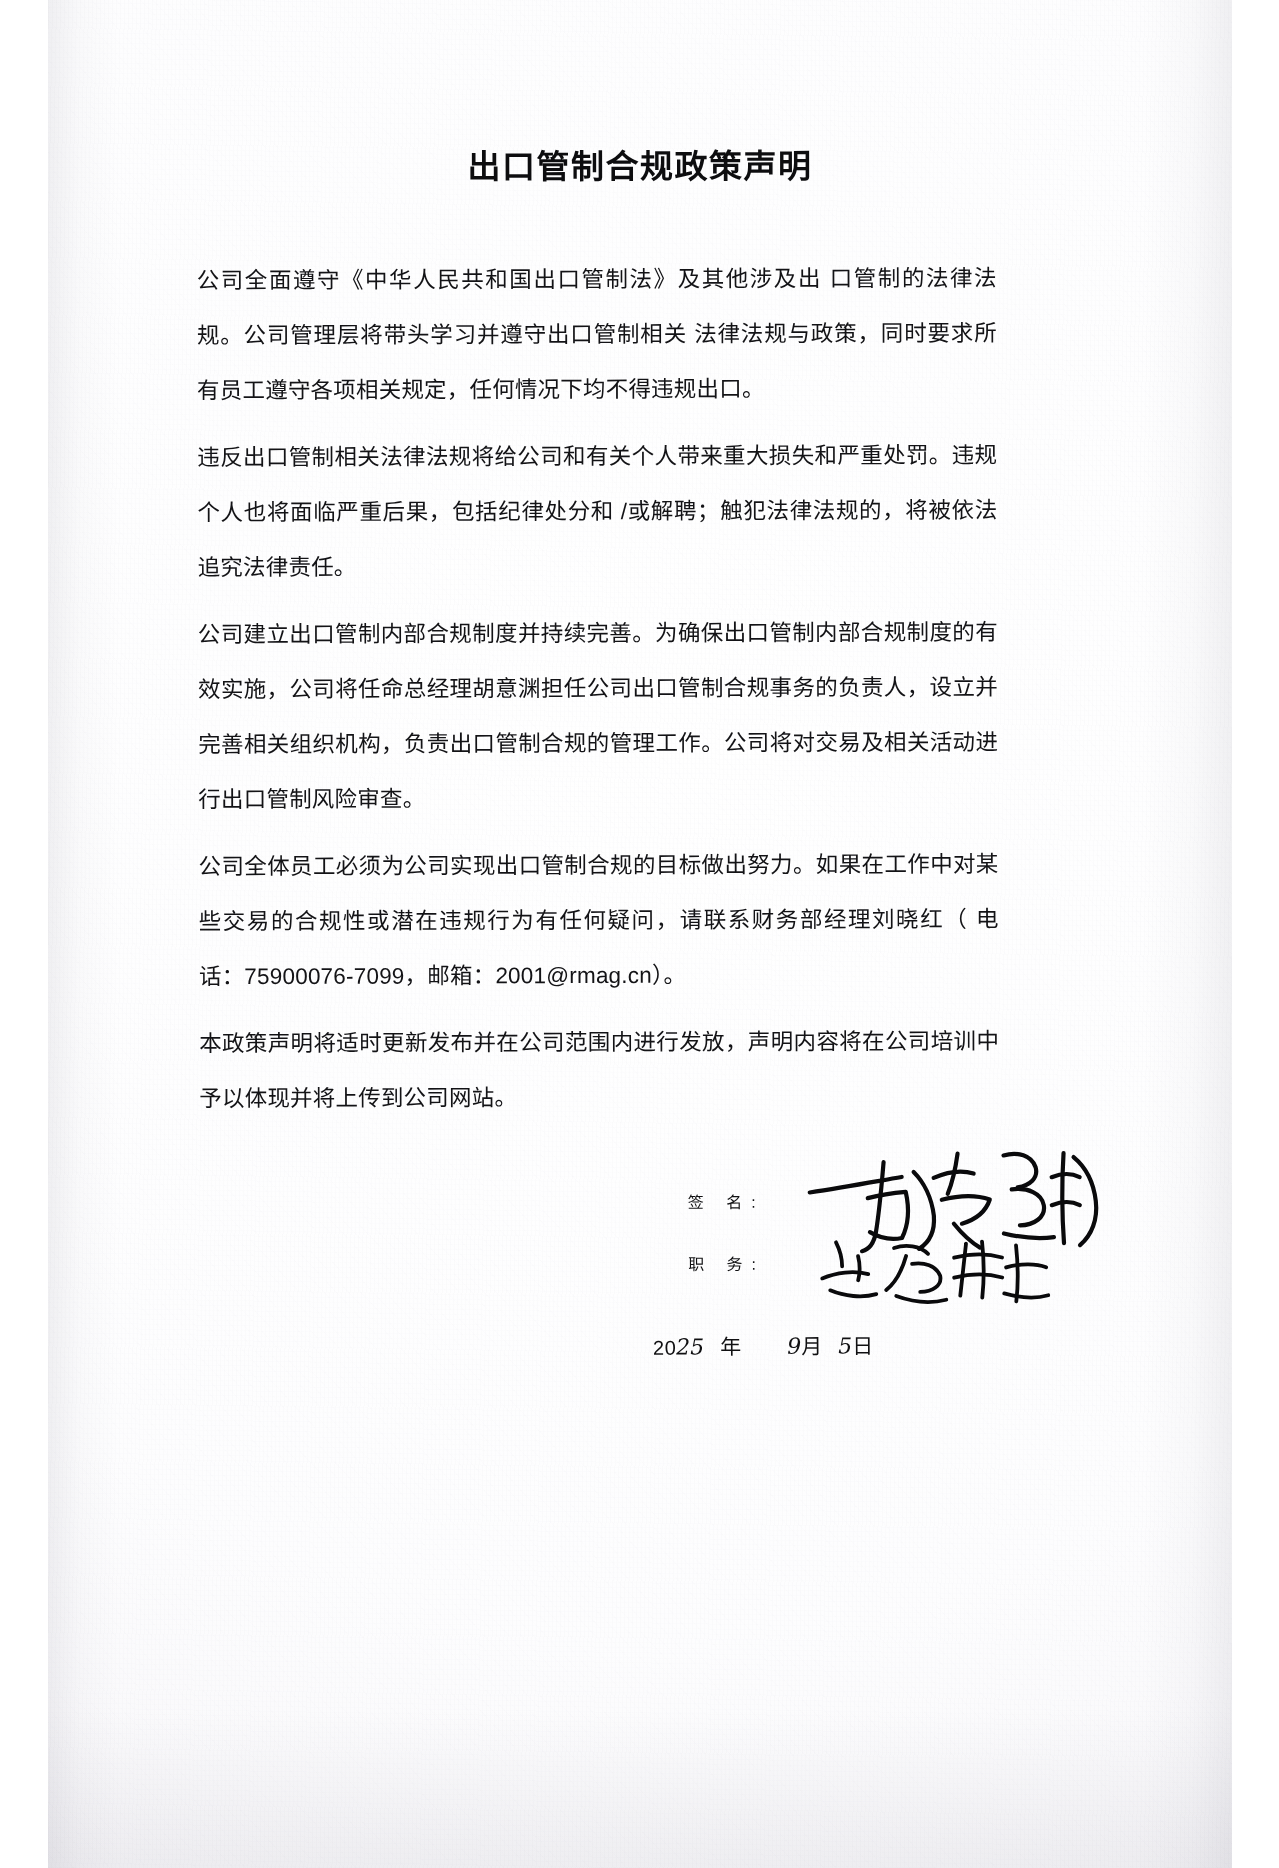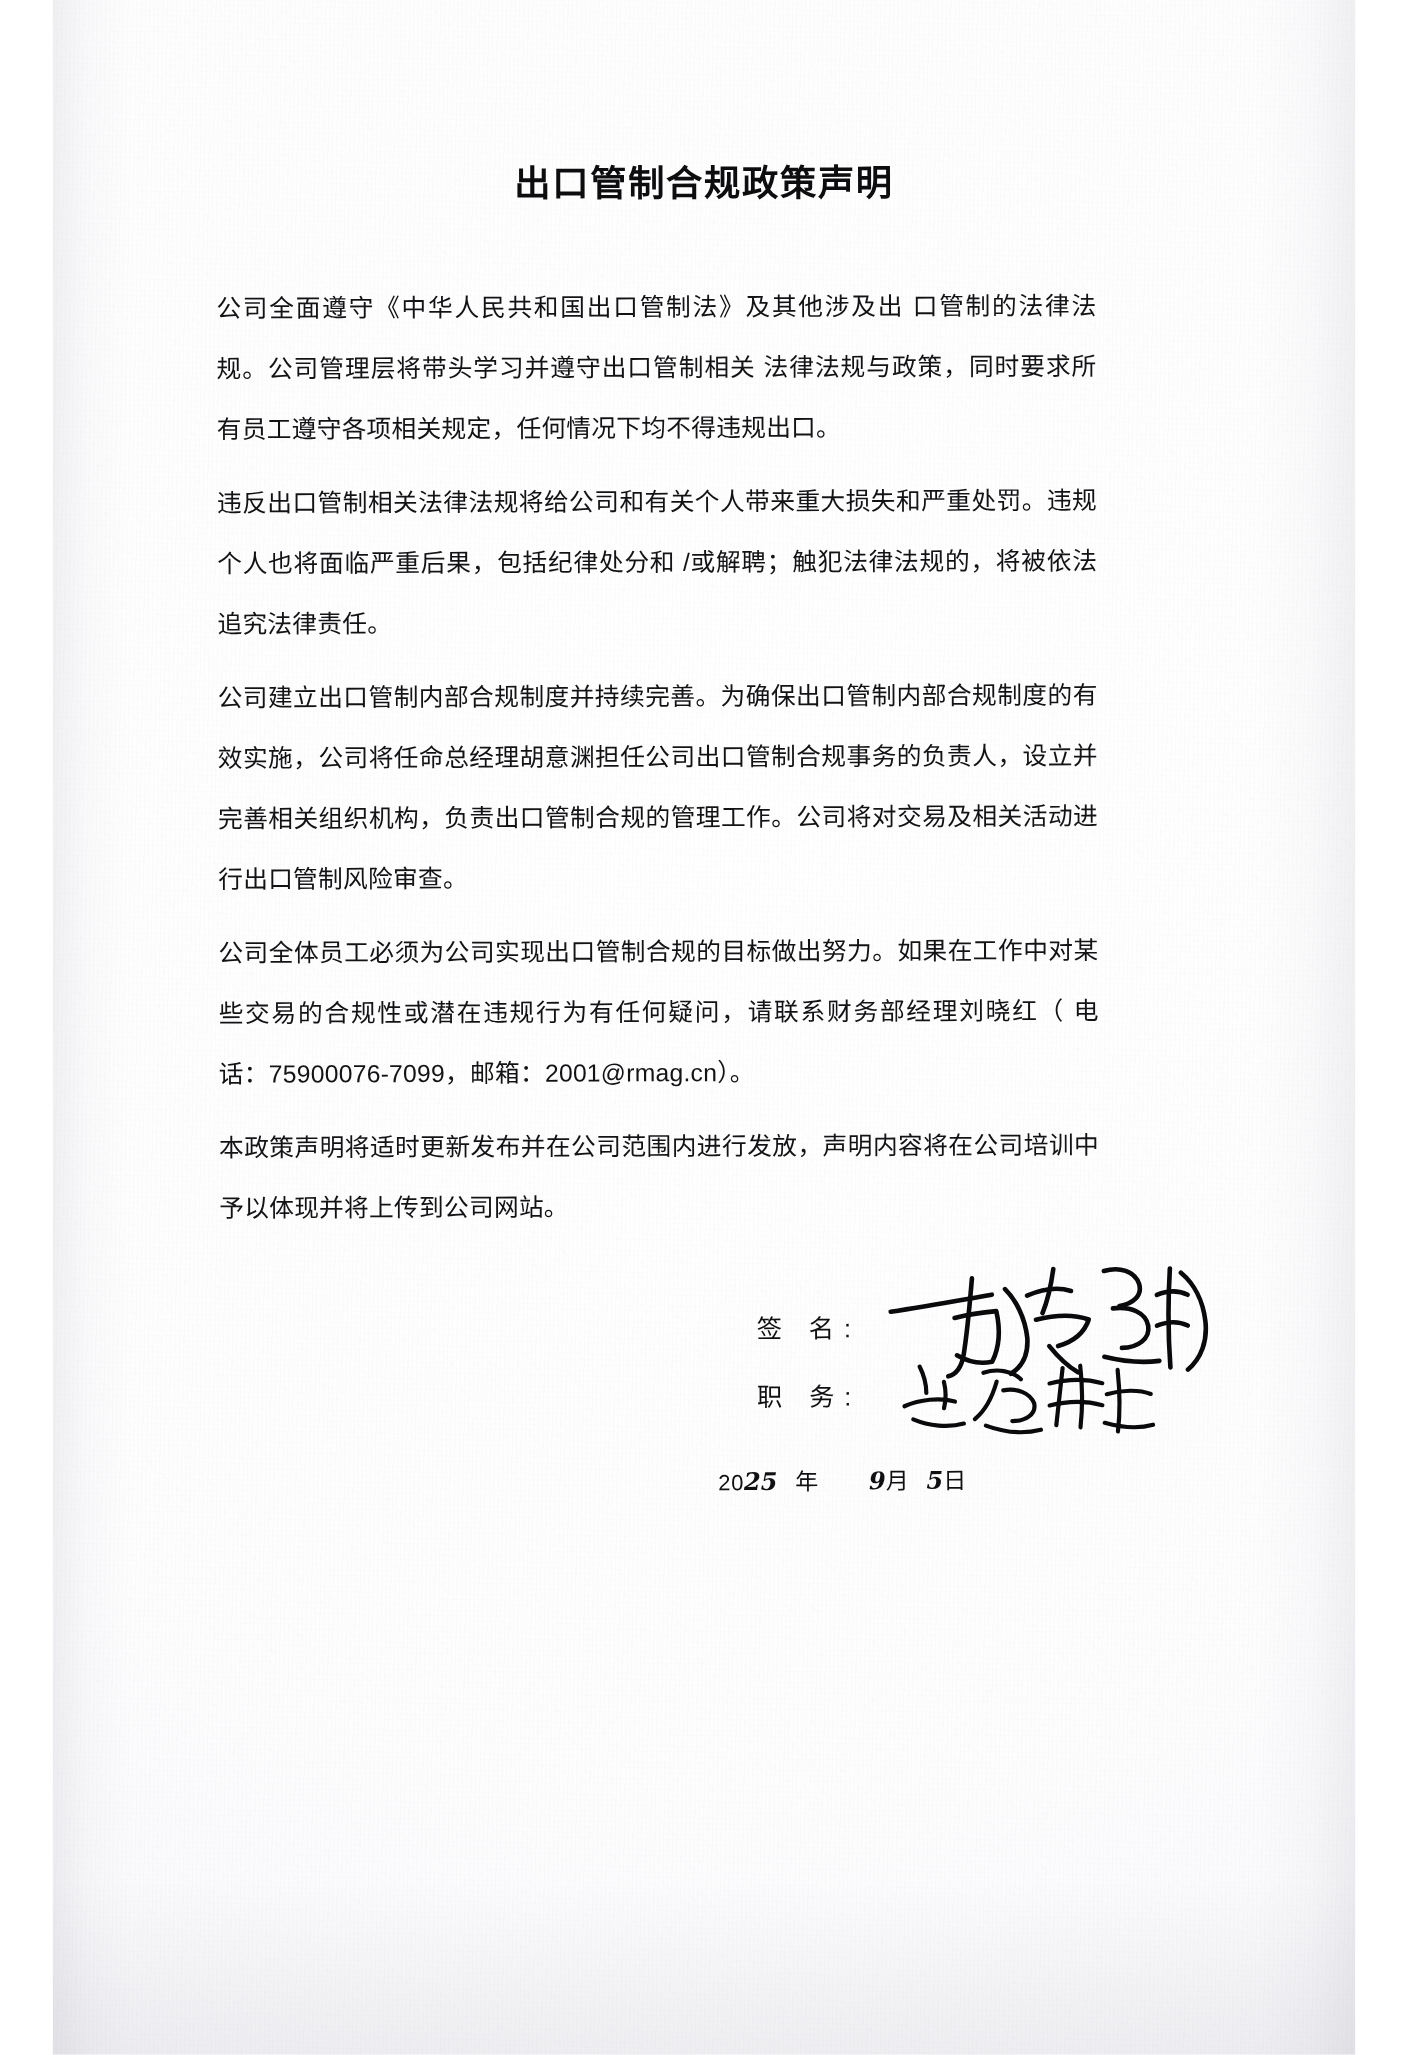--- a/index.html
+++ b/index.html
@@ -98,21 +98,21 @@
     width: 420px;
     transform: rotate(-0.3deg);
   }
 
   .sign-row {
     position: relative;
     height: 62px;
   }
 
   .sign-label {
-    font-size: 23px;
+    font-size: 16px;
     letter-spacing: 9px;
     color: #101012;
     position: absolute;
     left: 0;
     top: 8px;
     white-space: nowrap;
   }
 
   .ink {
     position: absolute;
@@ -126,21 +126,21 @@
     font-size: 22px;
     color: #101012;
     transform: rotate(-0.4deg);
     white-space: nowrap;
   }
   #date-row .y-prefix { font-size: 20px; letter-spacing: .5px; }
   #date-row .cn { font-size: 21px; }
   .hand-num {
     font-family: "DejaVu Serif", serif;
     font-style: italic;
-    font-weight: 700;
+    font-weight: 400;
   }
   .date-gap-a { display: inline-block; width: 46px; }
   .date-gap-c { display: inline-block; width: 16px; }
 </style>
 </head>
 <body>
 
 <div id="page">
 
   <div id="paper-grain"></div>

